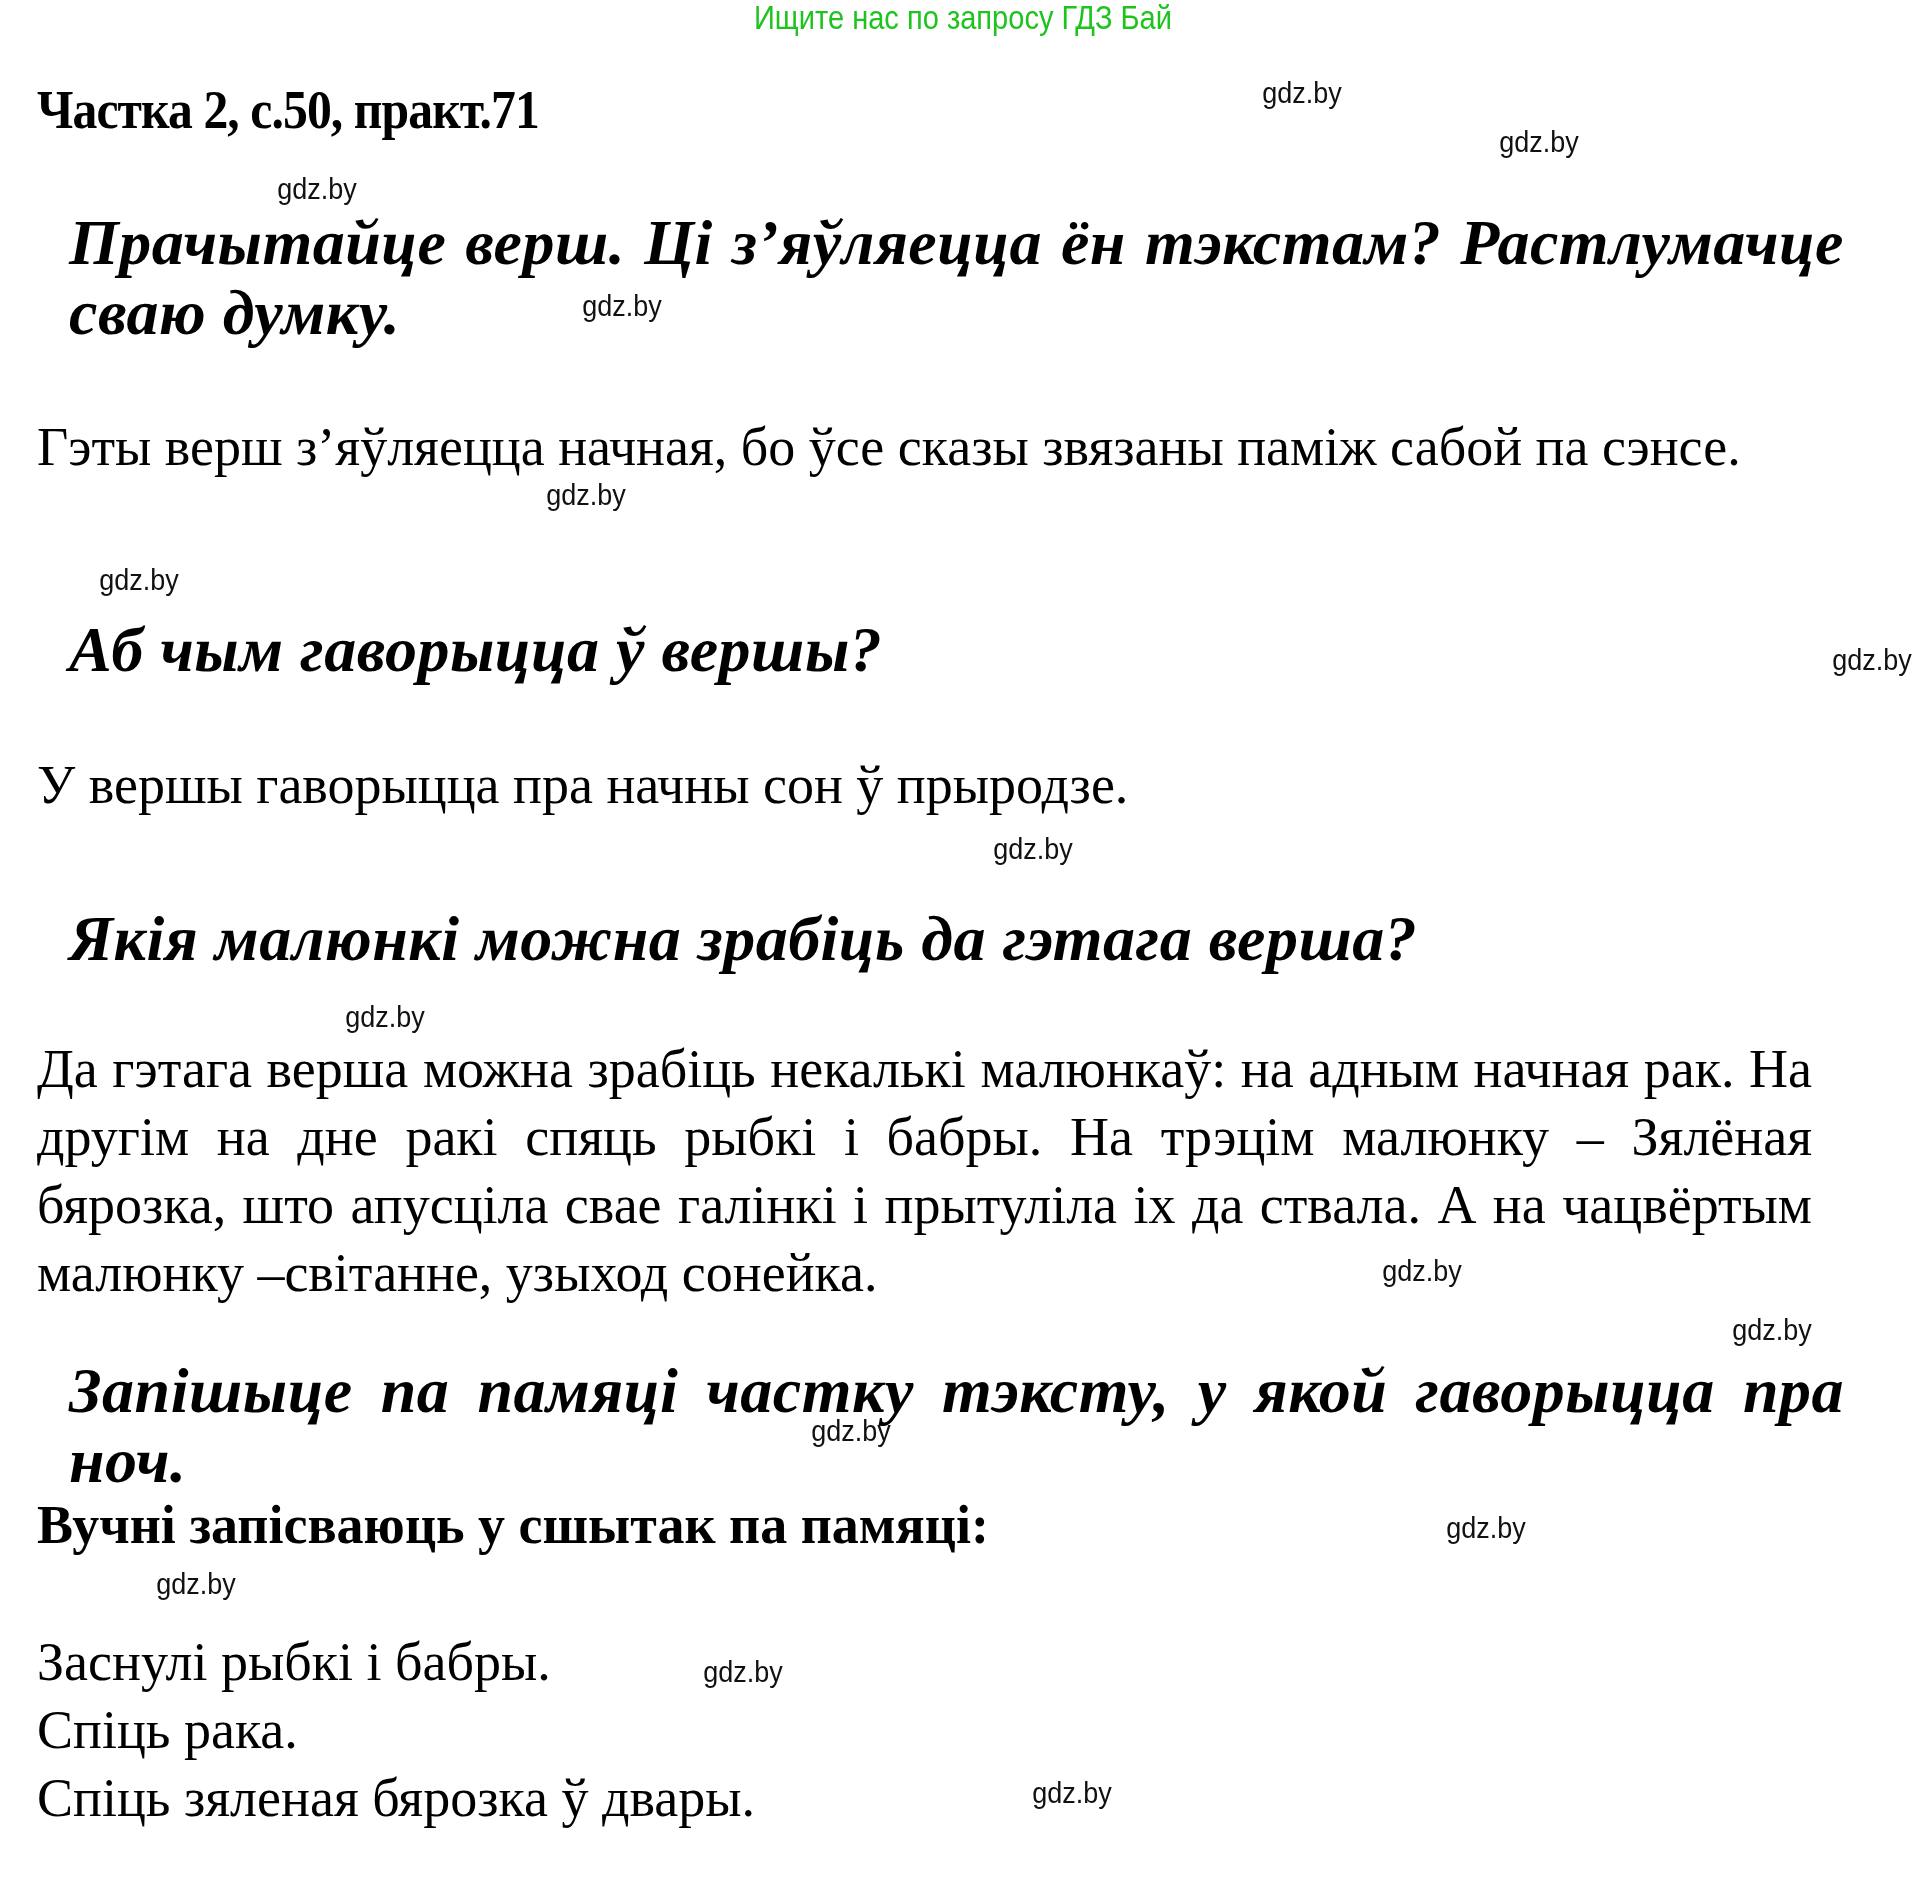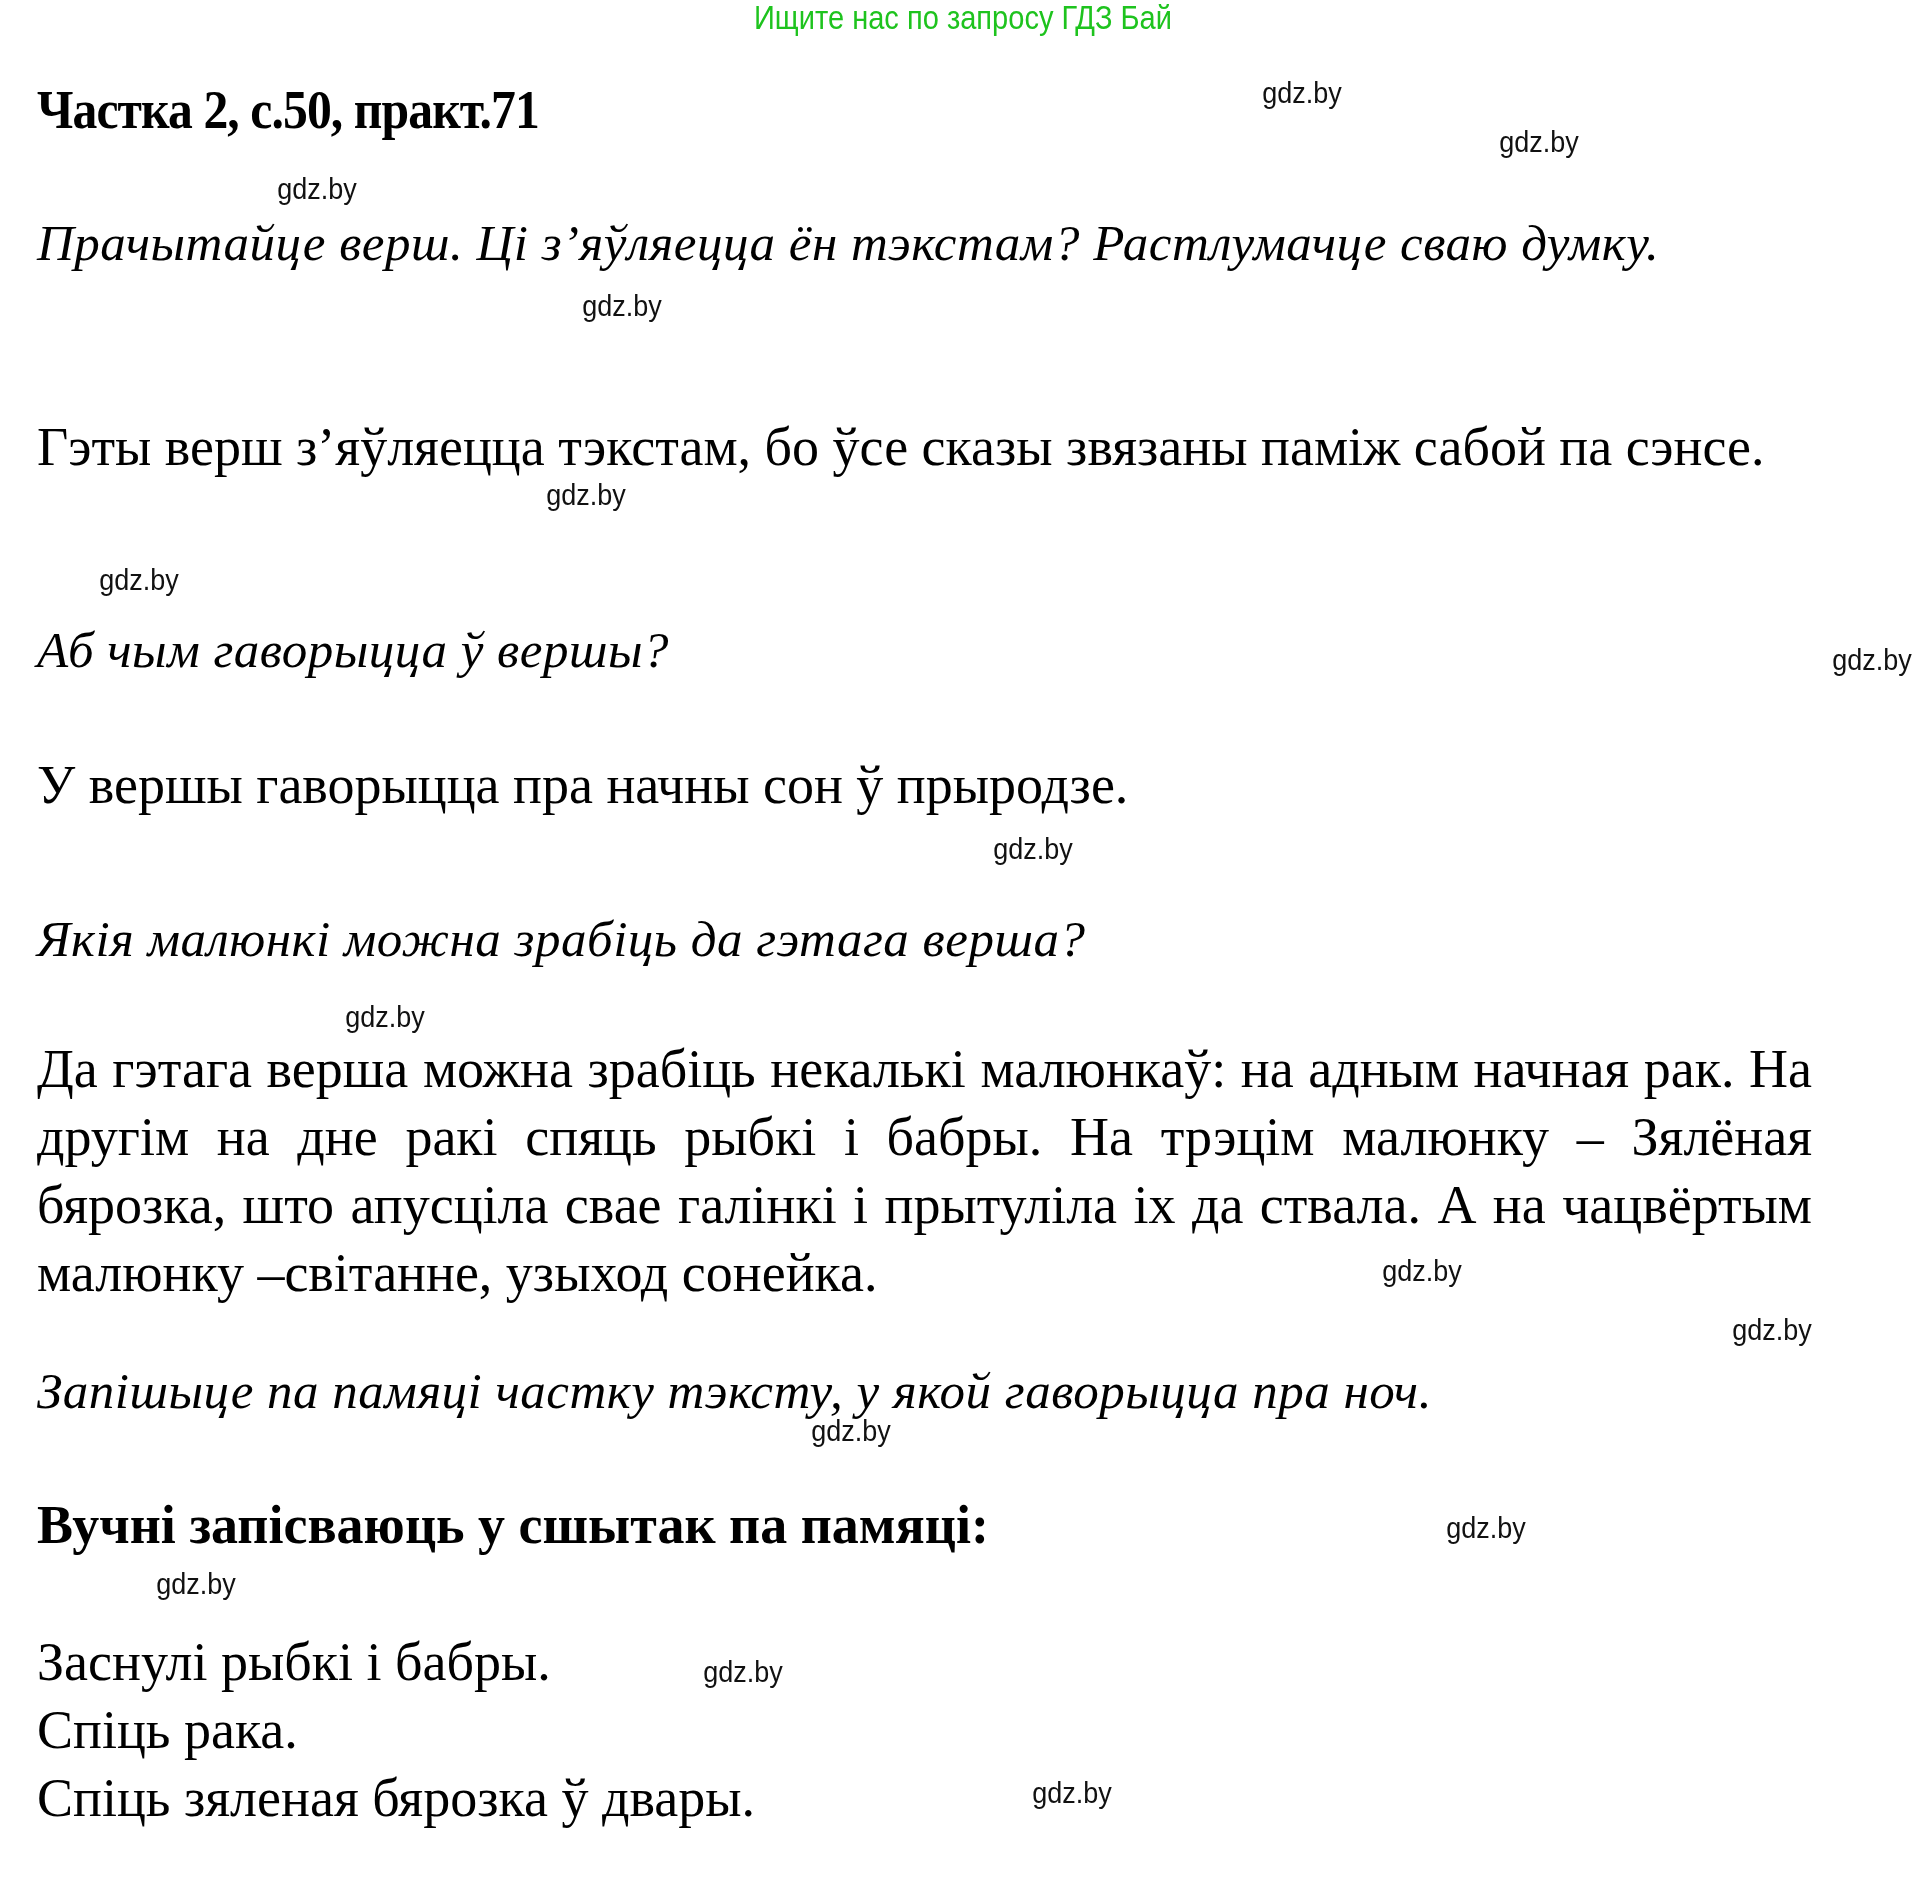--- a/index.html
+++ b/index.html
@@ -38,25 +38,26 @@
     transform-origin: left top;
     transform: scaleX(0.92);
   }
   .block {
     position: absolute;
     left: 37px;
     width: 1775px;
   }
   .question {
     font-style: italic;
-    font-weight: normal;
-    font-size: 51px;
+    font-weight: bold;
+    font-size: 64px;
     line-height: 70px;
     text-align: justify;
     letter-spacing: 0.5px;
+    margin-left: 32px;
   }
   .answer {
     font-size: 54px;
     line-height: 68px;
     text-align: justify;
   }
   .bold-underline {
     font-weight: bold;
     font-size: 54px;
     line-height: 66px;
@@ -93,21 +94,21 @@
   }
 </style>
 </head>
 <body>
 
 <div class="top-banner">Ищите нас по запросу ГДЗ Бай</div>
 
 <div class="page-title">Частка 2, с.50, практ.71</div>
 
 <div class="block question" style="top:208px;">Прачытайце верш. Ці з’яўляецца ён тэкстам? Растлумачце сваю думку.</div>
-<div class="block answer" style="top:413px;">Гэты верш з’яўляецца тэкстам, бо ўсе сказы звязаны паміж сабой па сэнсе.</div>
+<div class="block answer" style="top:413px;">Гэты верш з’яўляецца начная, бо ўсе сказы звязаны паміж сабой па сэнсе.</div>
 
 <div class="block question" style="top:615px;">Аб чым гаворыцца ў вершы?</div>
 <div class="block answer" style="top:751px;">У вершы гаворыцца пра начны сон ў прыродзе.</div>
 
 <div class="block question" style="top:904px;">Якія малюнкі можна зрабіць да гэтага верша?</div>
 <div class="block answer" style="top:1035px;">Да гэтага верша можна зрабіць некалькі малюнкаў: на адным начная рак. На другім на дне ракі спяць рыбкі і бабры. На трэцім малюнку – Зялёная бярозка, што апусціла свае галінкі і прытуліла іх да ствала. А на чацвёртым малюнку –світанне, узыход сонейка.</div>
 
 <div class="block question" style="top:1356px;">Запішыце па памяці частку тэксту, у якой гаворыцца пра ноч.</div>
 
 <div class="block bold-underline" style="top:1492px;">

